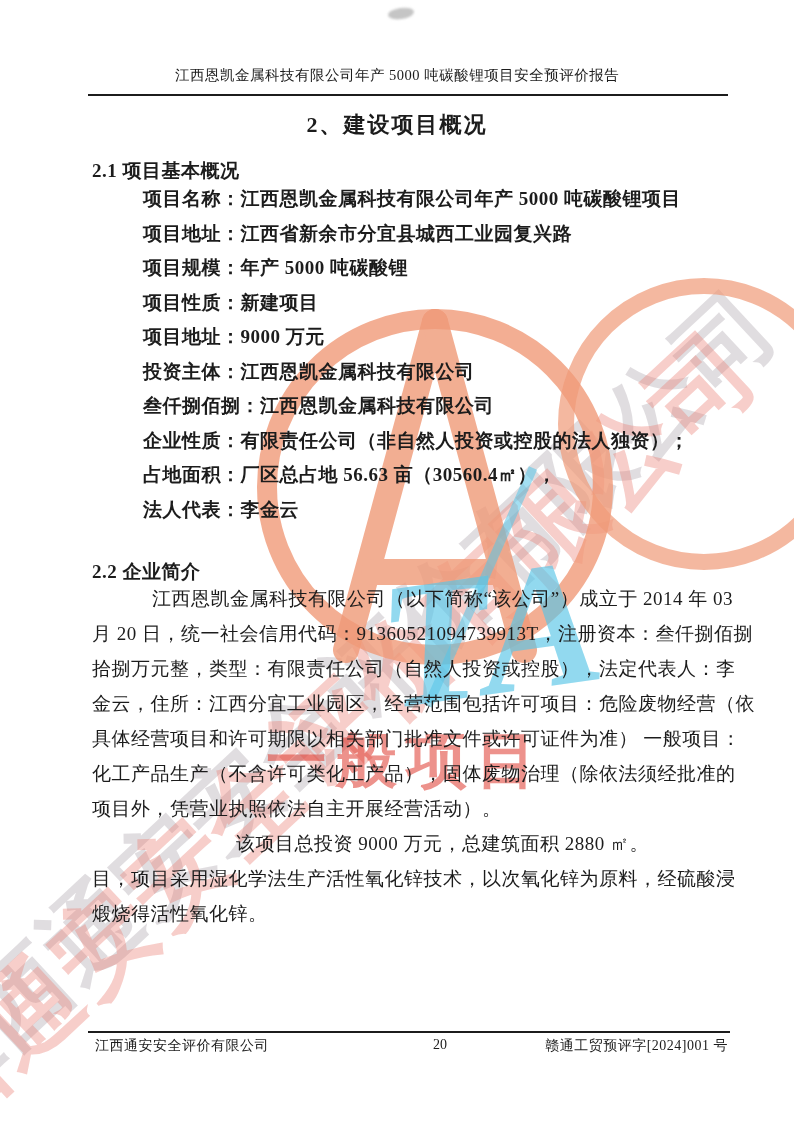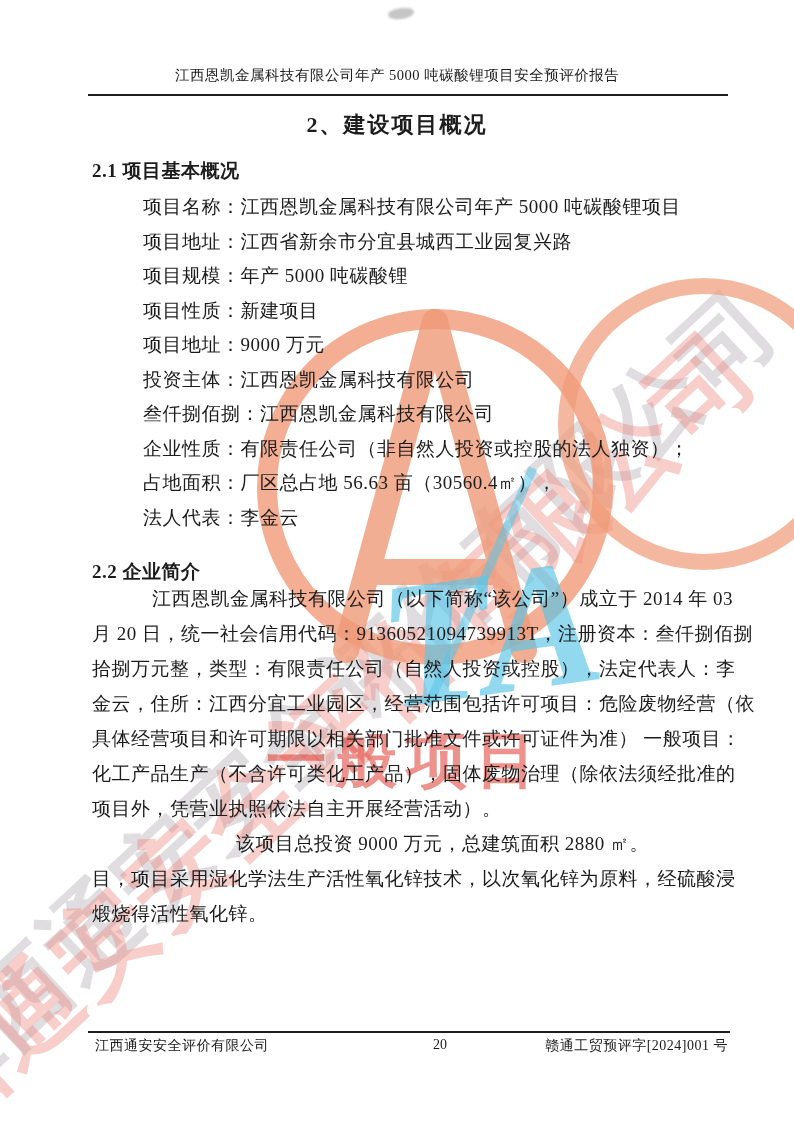--- a/index.html
+++ b/index.html
@@ -42,21 +42,21 @@
   .doc-title{
     position:absolute;left:0;top:110px;width:100%;
     text-align:center;font-size:22px;font-weight:bold;letter-spacing:2px;
   }
   .sec-heading{
     position:absolute;left:92px;
     font-size:19px;font-weight:bold;letter-spacing:0.5px;white-space:nowrap;
   }
   #h21{top:158px;}
   #h22{top:559px;}
-  .items{position:absolute;left:143px;top:190px;}
+  .items{position:absolute;left:143px;top:182px;font-weight:bold;}
   .item-row{height:34.5px;line-height:34.5px;font-size:19px;letter-spacing:0.5px;white-space:nowrap;}
   .paras{position:absolute;left:92px;top:581px;width:650px;}
   .pline{height:35px;line-height:35px;font-size:19px;letter-spacing:0.5px;white-space:nowrap;}
   .pline.indent{padding-left:51px;text-align:center;}
   
   .ftr-rule{position:absolute;left:88px;top:1031px;width:642px;height:2px;background:#1c1c1c;}
   .ftr-left{position:absolute;left:95px;top:1037px;font-size:14px;letter-spacing:0.5px;}
   .ftr-page{position:absolute;left:410px;top:1037px;width:60px;text-align:center;font-size:14px;}
   .ftr-right{position:absolute;right:66px;top:1037px;font-size:14px;letter-spacing:0.5px;}
 </style>

